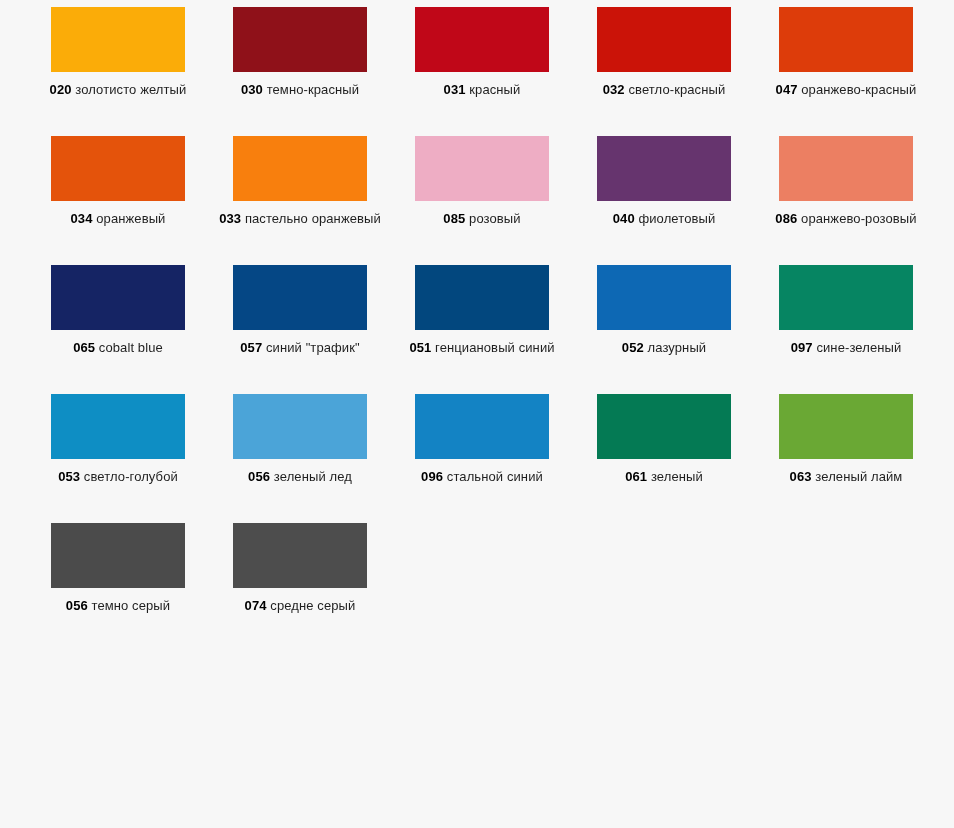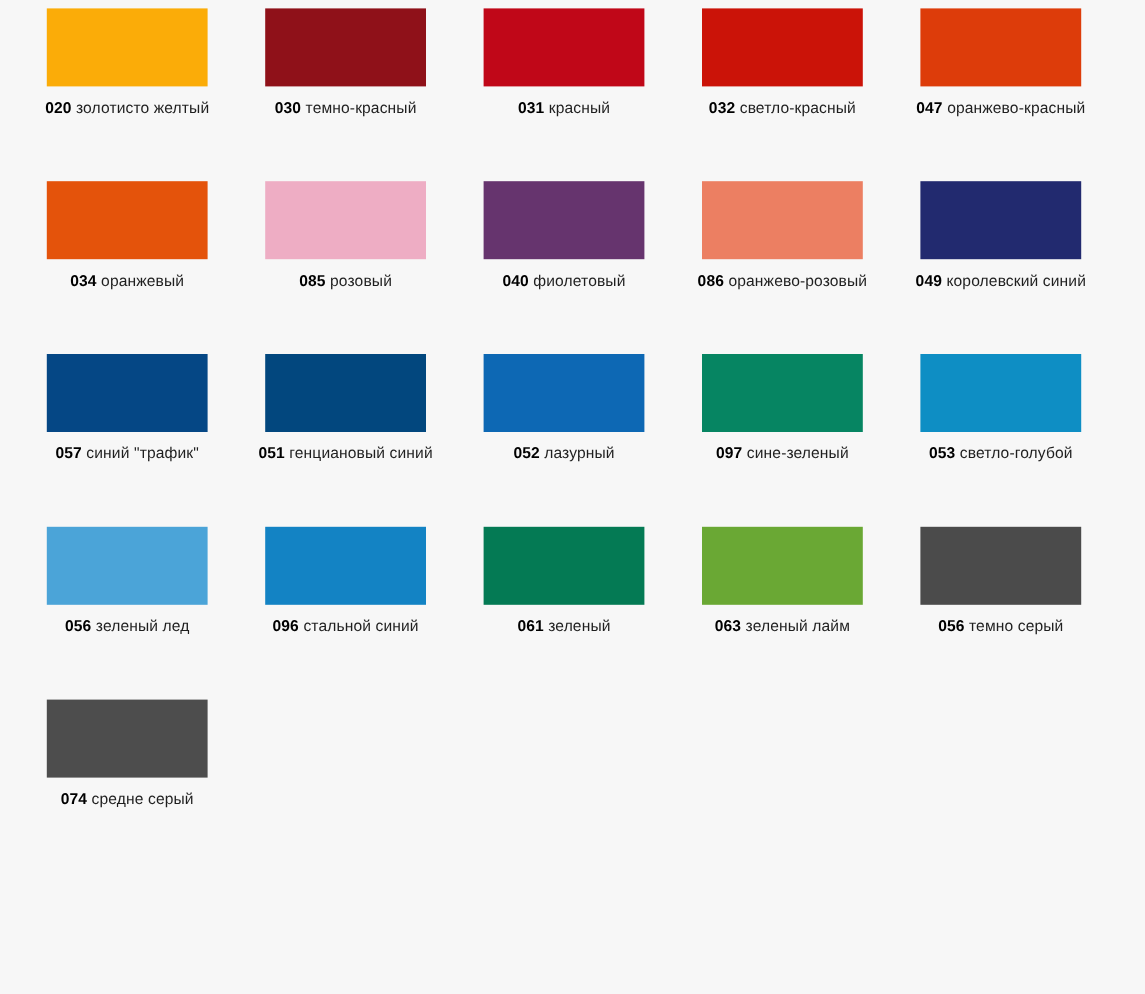--- a/index.html
+++ b/index.html
@@ -18,22 +18,23 @@
     display: grid;
     grid-template-columns: repeat(5, 182px);
     justify-content: start;
     padding-left: 39px;
     padding-top: 7px;
     box-sizing: border-box;
   }
 
   .swatch-cell {
     width: 182px;
-    height: 144px;
+    height: 129px;
     box-sizing: border-box;
+    margin-left: 12px;
   }
 
   .swatch-chip {
     width: 134px;
     height: 65px;
     display: block;
   }
 
   .swatch-label {
     width: 162px;
@@ -97,20 +98,26 @@
     </div>
   </div>
 
   <div class="swatch-cell">
     <div class="swatch-chip" style="background: rgb(228, 83, 11);"></div>
     <div class="swatch-label">
       <span class="swatch-code">034</span><span> </span><span class="swatch-name">оранжевый</span>
     </div>
   </div>
 
+  <div class="swatch-cell">
+    <div class="swatch-chip" style="background: rgb(248, 127, 13);"></div>
+    <div class="swatch-label">
+      <span class="swatch-code">033</span><span> </span><span class="swatch-name">пастельно оранжевый</span>
+    </div>
+  </div>
 
   <div class="swatch-cell">
     <div class="swatch-chip" style="background: rgb(238, 173, 196);"></div>
     <div class="swatch-label">
       <span class="swatch-code">085</span><span> </span><span class="swatch-name">розовый</span>
     </div>
   </div>
 
   <div class="swatch-cell">
     <div class="swatch-chip" style="background: rgb(102, 52, 110);"></div>
@@ -121,27 +128,27 @@
 
   <div class="swatch-cell">
     <div class="swatch-chip" style="background: rgb(236, 127, 98);"></div>
     <div class="swatch-label">
       <span class="swatch-code">086</span><span> </span><span class="swatch-name">оранжево-розовый</span>
     </div>
   </div>
 
 
 
-
-  <div class="swatch-cell">
-    <div class="swatch-chip" style="background: rgb(34, 42, 111);"></div>
-    <div class="swatch-label">
-      <span class="swatch-code">049</span><span> </span><span class="swatch-name">королевский синий</span>
-    </div>
-  </div>
+  <div class="swatch-cell">
+    <div class="swatch-chip" style="background: rgb(21, 36, 100);"></div>
+    <div class="swatch-label">
+      <span class="swatch-code">065</span><span> </span><span class="swatch-name">cobalt blue</span>
+    </div>
+  </div>
+
 
   <div class="swatch-cell">
     <div class="swatch-chip" style="background: rgb(5, 71, 133);"></div>
     <div class="swatch-label">
       <span class="swatch-code">057</span><span> </span><span class="swatch-name">синий "трафик"</span>
     </div>
   </div>
 
   <div class="swatch-cell">
     <div class="swatch-chip" style="background: rgb(2, 71, 126);"></div>

